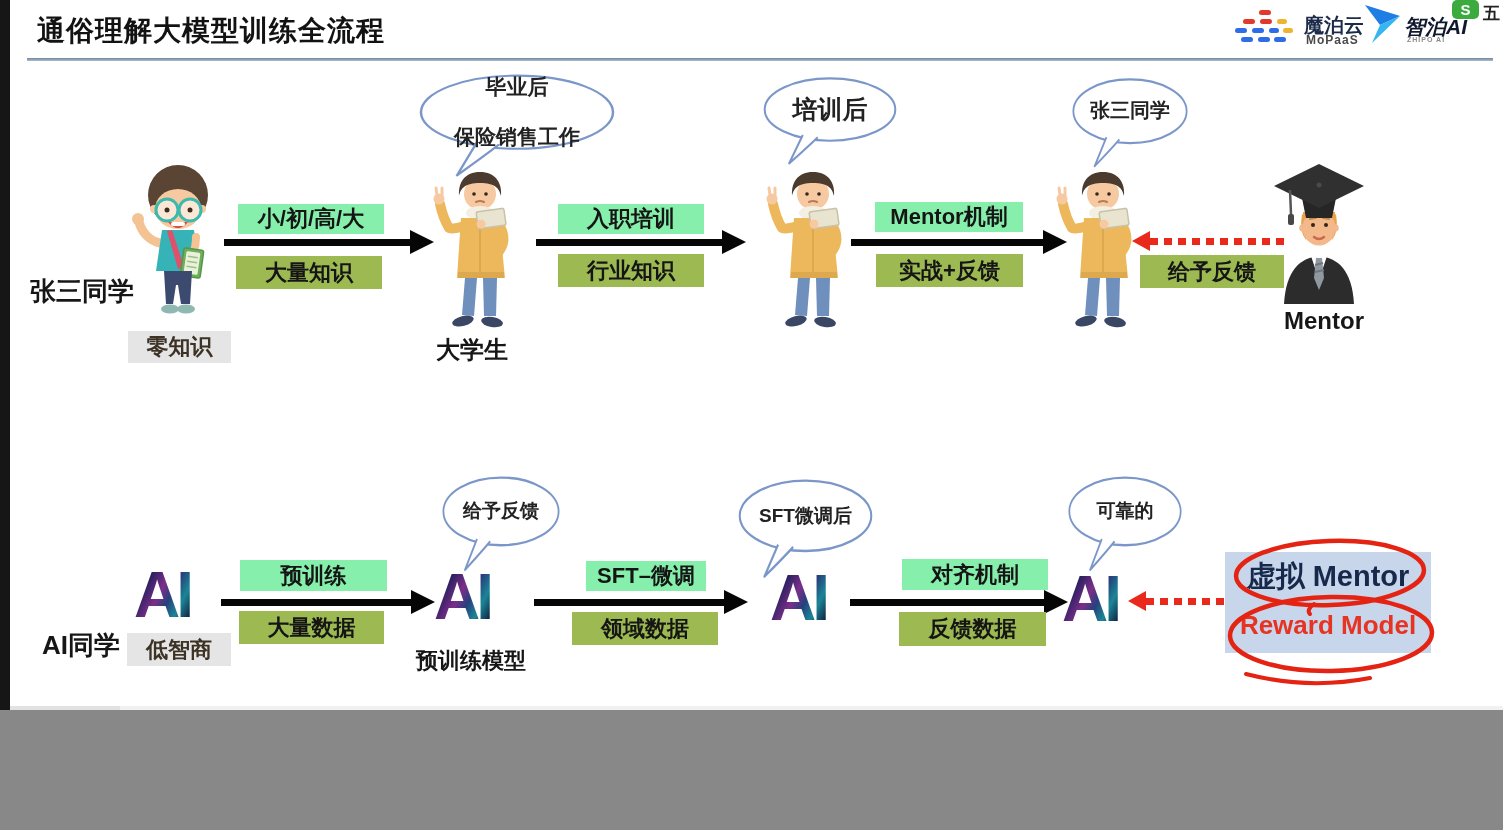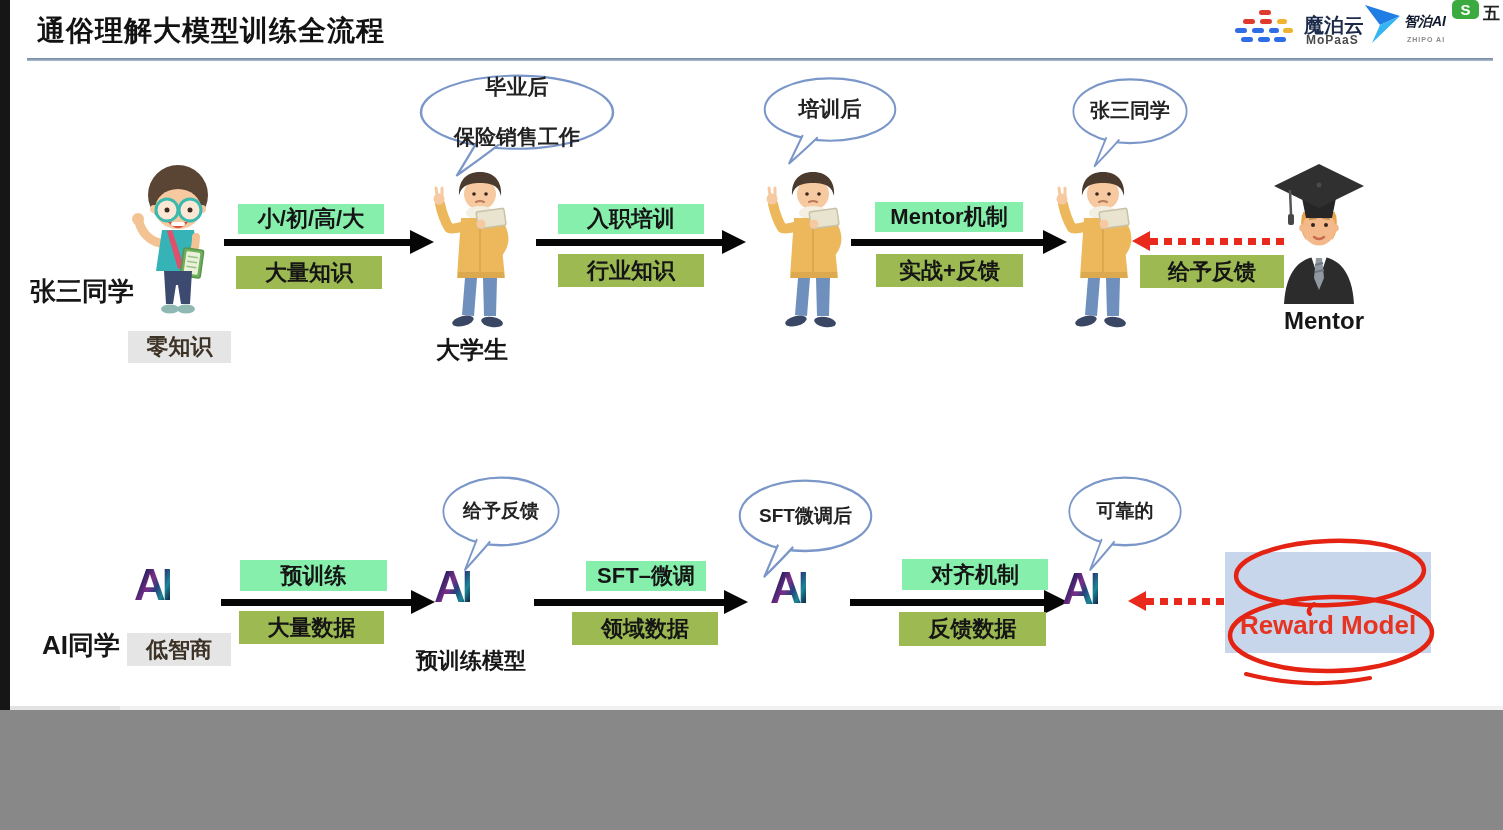--- a/index.html
+++ b/index.html
@@ -10,21 +10,21 @@
   .left-strip{left:0;top:0;width:10px;height:830px;background:#161616;}
   .bottom-bar{left:10px;bottom:0;height:4px;right:0;background:#f1f1f1;}
   .bottom-bar-dark{left:10px;bottom:0;height:4px;width:110px;background:#e2e2e2;}
   
   .title{left:37px;top:12px;font-size:28px;font-weight:800;color:#121212;letter-spacing:1px;}
   .divider{left:27px;top:58px;width:1466px;height:3px;
            background:linear-gradient(#6d87a0,#aebdcc);}
   
   .mopaas-name{left:1304px;top:12px;font-size:20px;font-weight:700;color:#1d2b4a;}
   .mopaas-sub{left:1306px;top:33px;font-size:12px;font-weight:700;color:#4a4a4a;letter-spacing:1px;}
-  .zhipo-name{left:1404px;top:13px;font-size:14px;font-weight:800;color:#10182e;font-style:italic;}
+  .zhipo-name{left:1404px;top:13px;font-size:21px;font-weight:800;color:#10182e;font-style:italic;}
   .zhipo-sub{left:1407px;top:36px;font-size:7px;font-weight:700;color:#8a8a8a;letter-spacing:1px;}
   .s-badge{left:1452px;top:0px;width:27px;height:19px;background:#3cab3f;border-radius:5px;
            color:#fff;font-size:15px;font-weight:800;display:flex;align-items:center;justify-content:center;}
   .corner-char{left:1483px;top:2px;font-size:17px;font-weight:700;color:#222;}
   
   .badge{display:flex;align-items:center;justify-content:center;font-weight:700;
          font-size:22px;color:#151515;white-space:nowrap;}
   .badge.gray{background:#86efac;}
   .badge.green{background:#9cb952;}
   .badge.orange{background:#e5e5e5;color:#3c3225;}
@@ -37,21 +37,21 @@
   
   .rarrow{height:7px;background:repeating-linear-gradient(90deg,#e8291c 0 8px,transparent 8px 14px);}
   .rarrow::before{content:'';position:absolute;left:-18px;top:-7px;width:0;height:0;
                   border-right:18px solid #e8291c;border-top:10.5px solid transparent;border-bottom:10.5px solid transparent;}
   
   .bubble{position:absolute;}
   .bubble svg{position:absolute;left:0;top:0;width:100%;height:100%;}
   .bubble-text{position:absolute;left:0;right:0;top:0;bottom:30%;display:flex;flex-direction:column;
                align-items:center;justify-content:center;font-weight:600;color:#222;line-height:1.25;gap:24px;}
   
-  .ai-logo{font-size:44px;font-weight:900;letter-spacing:-4px;color:#232a55;line-height:1;text-align:center;}
+  .ai-logo{font-size:64px;font-weight:900;letter-spacing:-4px;color:#232a55;line-height:1;text-align:center;}
   @supports (-webkit-background-clip: text){
     .ai-logo{background:linear-gradient(118deg,#11173a 4%,#2a2060 26%,#7c2e8a 46%,#27407c 60%,#1b8696 76%,#10163a 96%);
              -webkit-background-clip:text;background-clip:text;color:transparent;}
   }
   
   .reward-box{left:1225px;top:552px;width:206px;height:101px;background:#c7d6ea;}
   .reward-line1{position:absolute;left:0;right:0;top:5px;text-align:center;
                 font-size:29px;font-weight:600;color:#17294b;}
   .reward-line2{position:absolute;left:0;right:0;top:58px;text-align:center;
                 font-size:26px;font-weight:700;color:#e63322;}
@@ -169,21 +169,21 @@
 
   <div class="abs badge gray" style="left:558px;top:204px;width:146px;height:30px">入职培训</div>
   <div class="abs arrow" style="left:536px;top:239px;width:186px"></div>
   <div class="abs badge green" style="left:558px;top:254px;width:146px;height:33px">行业知识</div>
 
   <div class="bubble" style="left:762px;top:77px;width:136px;height:92px">
     <svg viewBox="0 0 200 130" preserveAspectRatio="none">
       <ellipse cx="100" cy="46" rx="96" ry="44" fill="#ffffff" stroke="#7b97c9" stroke-width="3"></ellipse>
       <path d="M60 82 Q48 106 40 122 Q66 100 82 85" fill="#ffffff" stroke="#7b97c9" stroke-width="3" stroke-linejoin="round"></path>
     </svg>
-    <div class="bubble-text" style="font-size:21px">
+    <div class="bubble-text" style="font-size:25px">
       <div>培训后</div>
     </div>
   </div>
 
   <svg class="abs" style="left:758px;top:166px" width="100" height="164" viewBox="0 0 100 164">
     <path d="M40 60 Q26 64 24 62 Q18 52 15 38" stroke="#edb85c" stroke-width="10" fill="none" stroke-linecap="round"></path>
     <circle cx="14" cy="33" r="5.5" fill="#f6c9a0"></circle>
     <line x1="12" y1="29" x2="11" y2="22" stroke="#f6c9a0" stroke-width="3" stroke-linecap="round"></line>
     <line x1="17" y1="29" x2="17" y2="22" stroke="#f6c9a0" stroke-width="3" stroke-linecap="round"></line>
     <ellipse cx="55" cy="28" rx="16" ry="16" fill="#f6c9a0"></ellipse>
@@ -323,20 +323,21 @@
     <div class="bubble-text" style="font-size:19px">
       <div>可靠的</div>
     </div>
   </div>
 
   <div class="abs ai-logo" style="left:1062px;top:567px">AI</div>
 
   <div class="abs rarrow" style="left:1146px;top:598px;width:80px"></div>
 
   <div class="abs reward-box">
+    <div class="reward-line1">虚拟 Mentor</div>
     <div class="reward-line2">Reward Model</div>
   </div>
 
   <svg class="abs" style="left:1218px;top:528px" width="235" height="165" viewBox="0 0 235 165">
     <ellipse cx="112" cy="45" rx="94" ry="32" fill="none" stroke="#e42313" stroke-width="4.5" transform="rotate(-2 112 45)" stroke-linecap="round"></ellipse>
     <path d="M96 76 Q88 82 92 86" fill="none" stroke="#e42313" stroke-width="4" stroke-linecap="round"></path>
     <ellipse cx="113" cy="106" rx="101" ry="37" fill="none" stroke="#e42313" stroke-width="4.5" transform="rotate(-1 113 106)" stroke-linecap="round"></ellipse>
     <path d="M28 146 Q90 162 152 150" fill="none" stroke="#e42313" stroke-width="4" stroke-linecap="round"></path>
   </svg>
 

